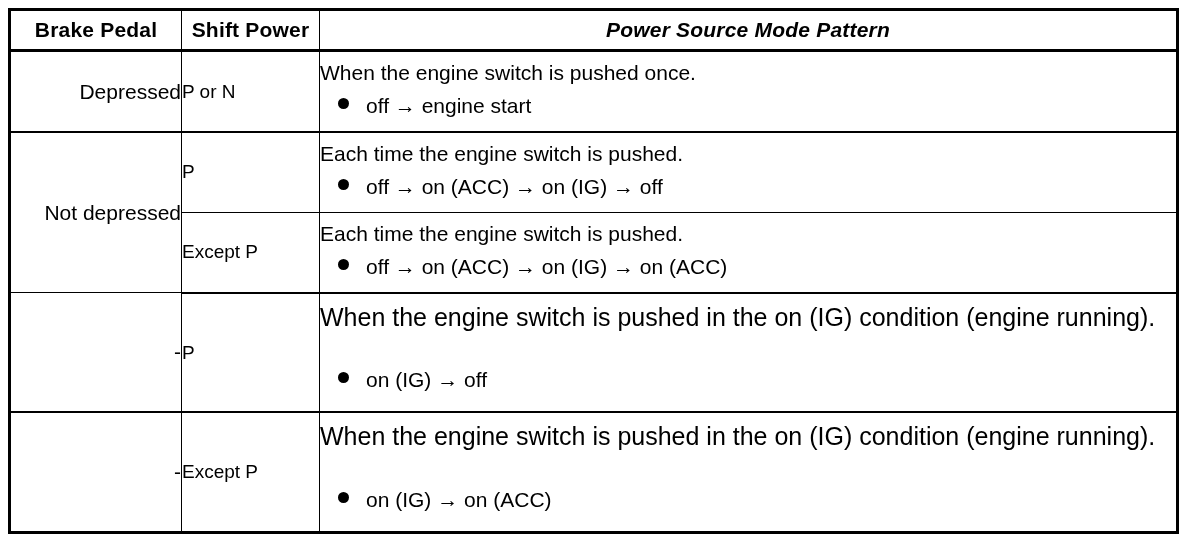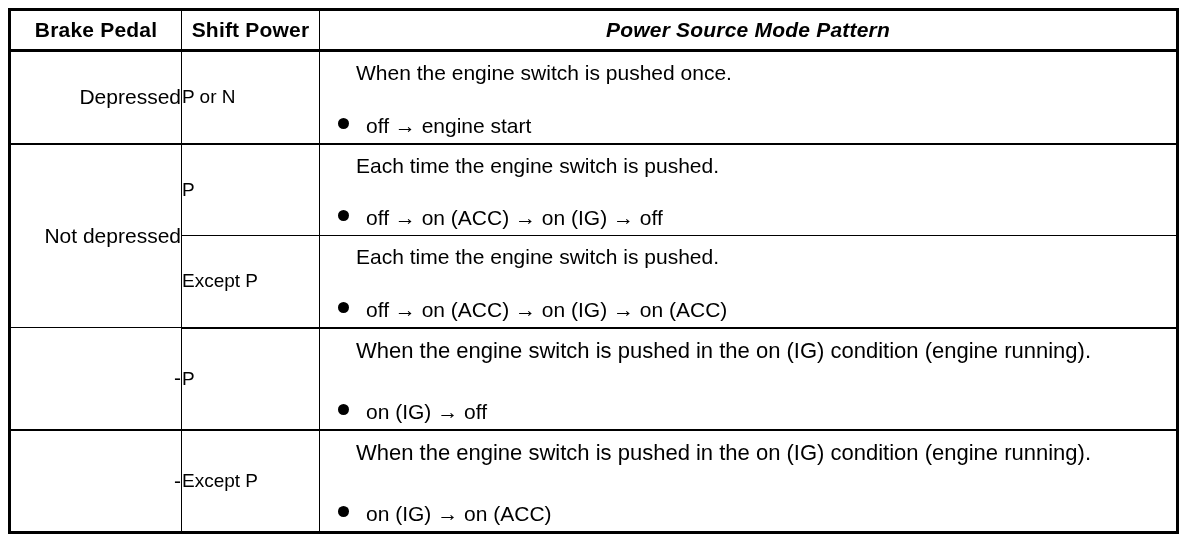--- a/index.html
+++ b/index.html
@@ -91,47 +91,46 @@
     flex-direction: column;
     justify-content: flex-start;
     height: 100%;
     box-sizing: border-box;
     padding-top: 9px;
   }
   .pattern-sentence {
     font-size: 21px;
     line-height: 1.18;
     white-space: nowrap;
-    margin-left: 36px;
   }
   .pattern-bullet-line {
     display: flex;
     align-items: baseline;
-    margin-top: 28px;
+    margin-top: 8px;
     font-size: 21px;
     line-height: 1.18;
     white-space: nowrap;
   }
   .bullet-dot {
     display: inline-block;
     width: 11px;
     height: 11px;
     border-radius: 50%;
     background: #000000;
     margin-left: 18px;
     margin-right: 17px;
     flex: 0 0 auto;
     position: relative;
     top: -4px;
   }
   .bullet-text { display: inline-block; }
 
   
   tr.r4 .pattern-sentence,
-  tr.r5 .pattern-sentence { font-size: 22px; }
+  tr.r5 .pattern-sentence { font-size: 25px; }
   tr.r4 .pattern-bullet-line,
   tr.r5 .pattern-bullet-line { margin-top: 36px; }
 
   .dash-cell { font-size: 21px; }
 </style>
 </head>
 <body>
 
 <div id="table-wrap">
   <table class="spec-table">

